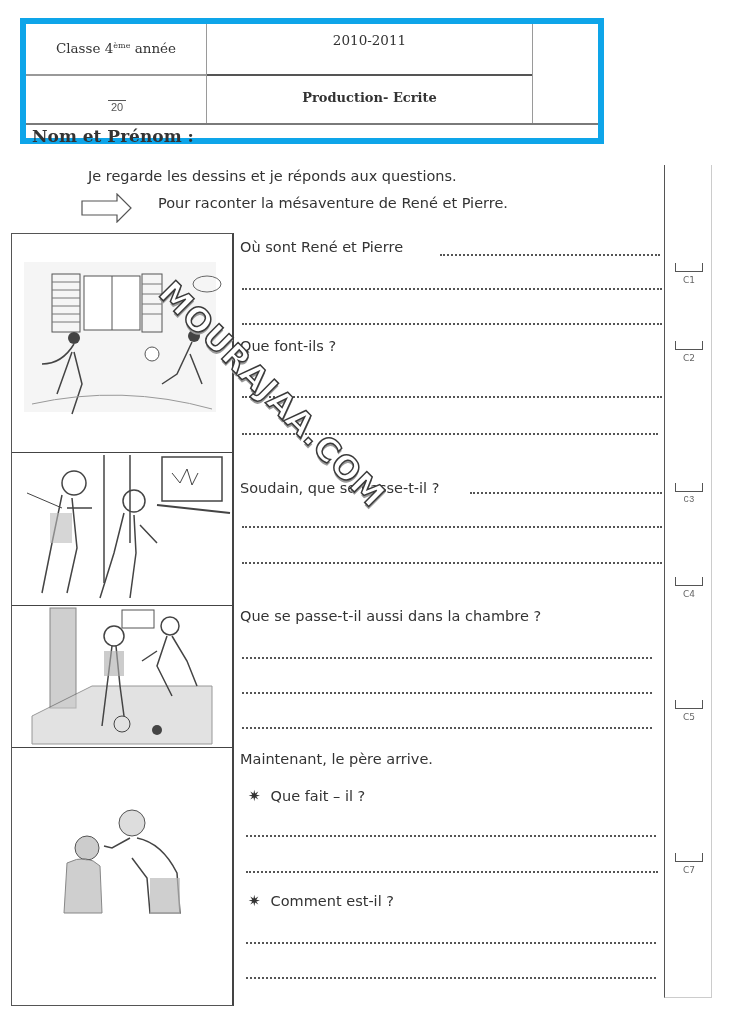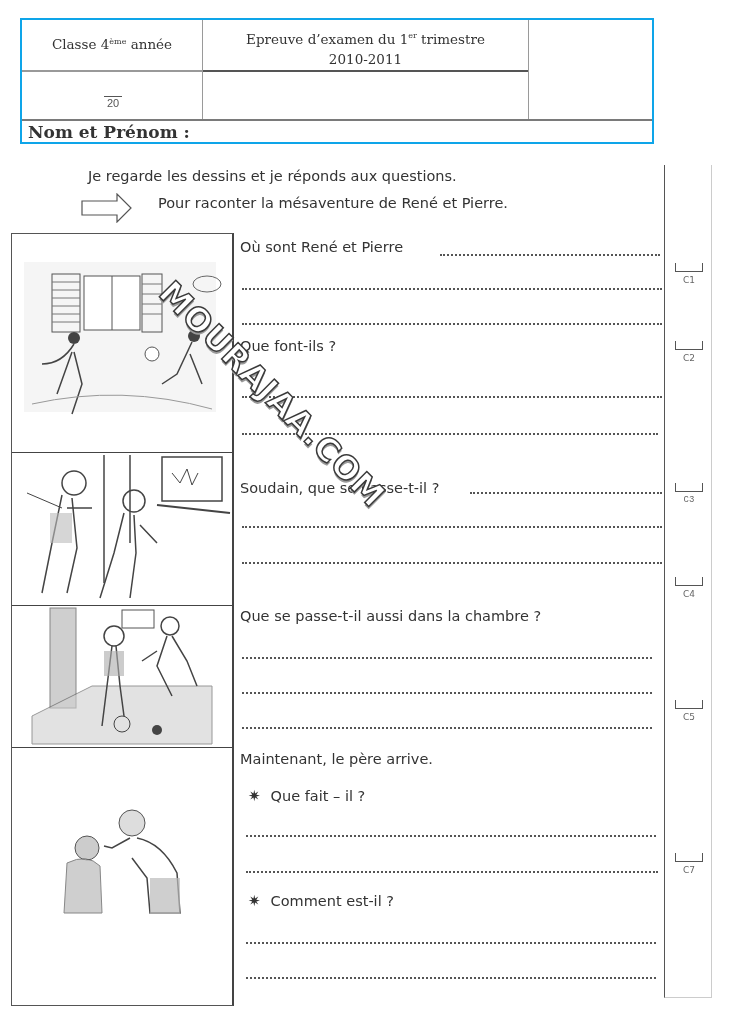--- a/index.html
+++ b/index.html
@@ -5,22 +5,22 @@
   html, body { margin: 0; padding: 0; }
   body {
     width: 746px; height: 1030px; position: relative; overflow: hidden;
     background: #ffffff; color: #2a2a2a;
     font-family: "DejaVu Sans", sans-serif;
   }
   .abs { position: absolute; margin-left: 7px; }
 
   
   .hdr {
-    position: absolute; left: 20px; top: 18px; width: 634px; height: 126px;
-    border: 2px solid #0ea5e9; box-sizing: border-box;
+    position: absolute; left: 20px; top: 18px; width: 584px; height: 126px;
+    border: 6px solid #0ea5e9; box-sizing: border-box;
     font-family: "DejaVu Serif", serif; color: #333;
   }
   .hdr .vline { position: absolute; background: #9a9a9a; width: 1px; }
   .hdr .hline { position: absolute; background: #7a7a7a; height: 2px; }
   .hdr .cell-text { position: absolute; text-align: center; font-size: 13.5px; }
   .hdr sup { font-size: 8px; }
   .score { position: absolute; left: 100px; top: 93px; font-size: 11px; color: #555;
            border-top: 1px solid #555; padding-top: 0px; width: 18px; text-align: center; font-family: Liberation Sans, sans-serif;}
   .logo {
     position: absolute; left: 567px; top: 4px; width: 82px; height: 92px;
@@ -73,23 +73,23 @@
   <div class="vline" style="left:180px; top:0; height:100px;"></div>
   <div class="vline" style="left:506px; top:0; height:100px;"></div>
   <div class="hline" style="left:0; top:50px; width:180px; background:#999;"></div>
   <div class="hline" style="left:181px; top:50px; width:325px; background:#555;"></div>
   <div class="hline" style="left:0; top:99px; width:100%;"></div>
 
   <div class="cell-text" style="left:0; top:16px; width:180px;">
     <span>Classe 4</span><sup>ème</sup><span> année</span>
   </div>
   <div class="cell-text" style="left:181px; top:6px; width:325px; line-height:20px;">
-    <div><span>Epreuve d’examen du 1</span><sup>er</sup><span> trimestre</span></div>
     <div>2010-2011</div>
   </div>
+  <div class="cell-text" style="left:181px; top:66px; width:325px; font-weight:bold; font-size:13px;">Production- Ecrite</div>
   <div class="score" style="left:82px; top:76px;">20</div>
   <div class="cell-text" style="left:6px; top:102px; text-align:left; font-weight:bold; font-size:17px;">Nom et Prénom :</div>
 
 </div>
 
 <div class="abs instr" style="left:81px; top:168px;">Je regarde les dessins et je réponds aux questions.</div>
 <svg class="arrow-icon" viewBox="0 0 52 30">
   <path d="M1 8 L36 8 L36 1 L50 15 L36 29 L36 22 L1 22 Z" fill="none" stroke="#555" stroke-width="1.2"></path>
 </svg>
 <div class="abs instr" style="left:151px; top:195px;">Pour raconter la mésaventure de René et Pierre.</div>

